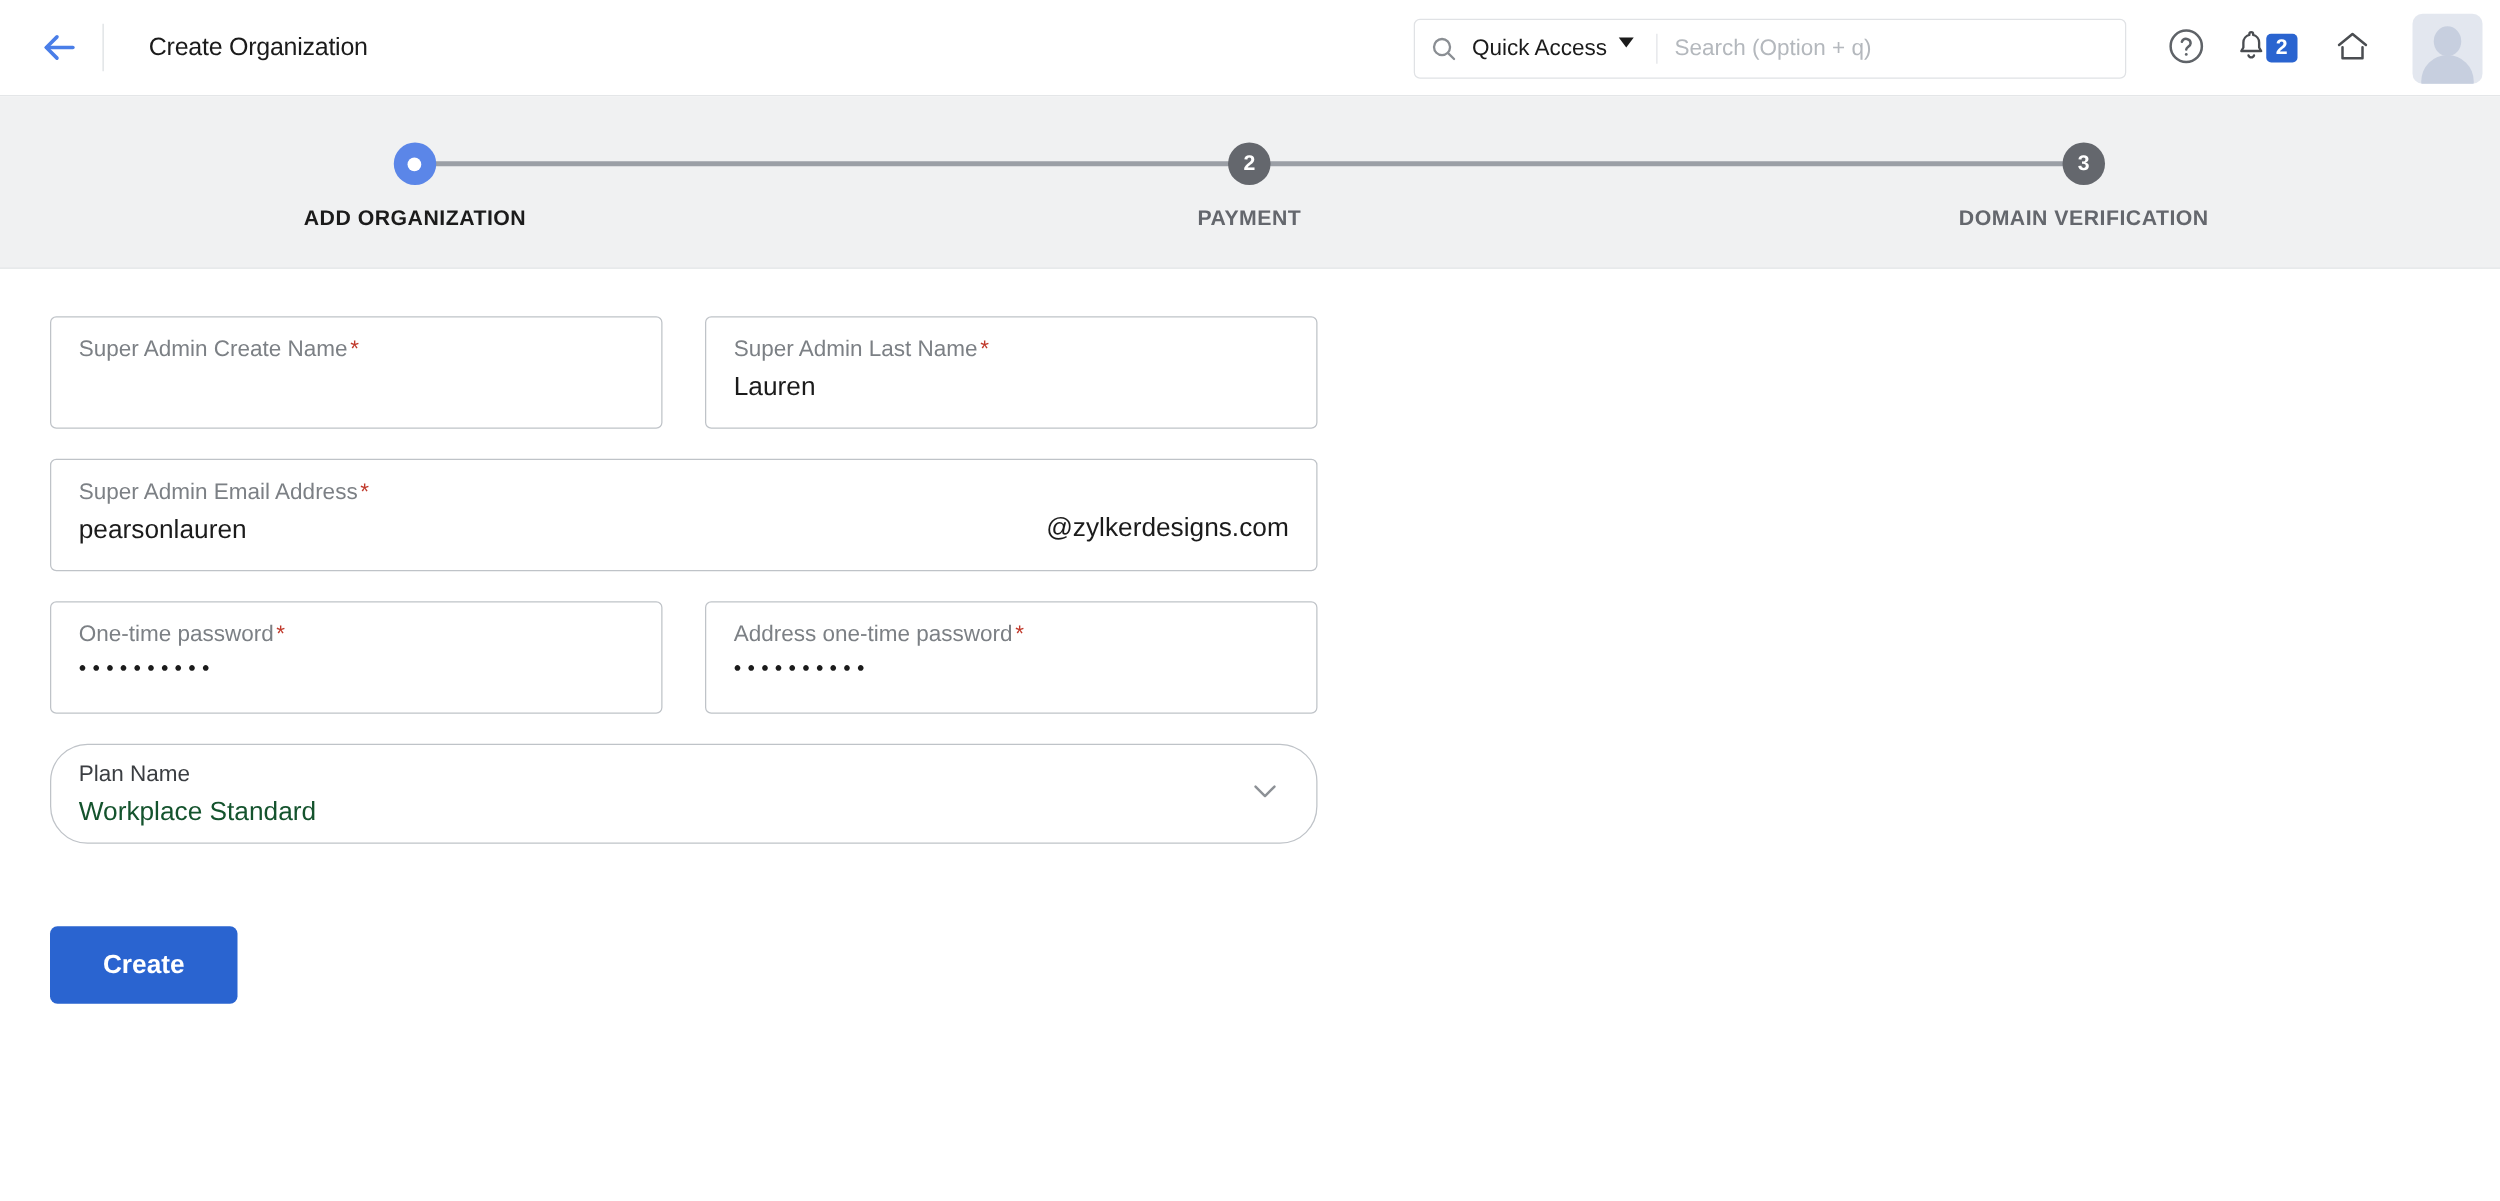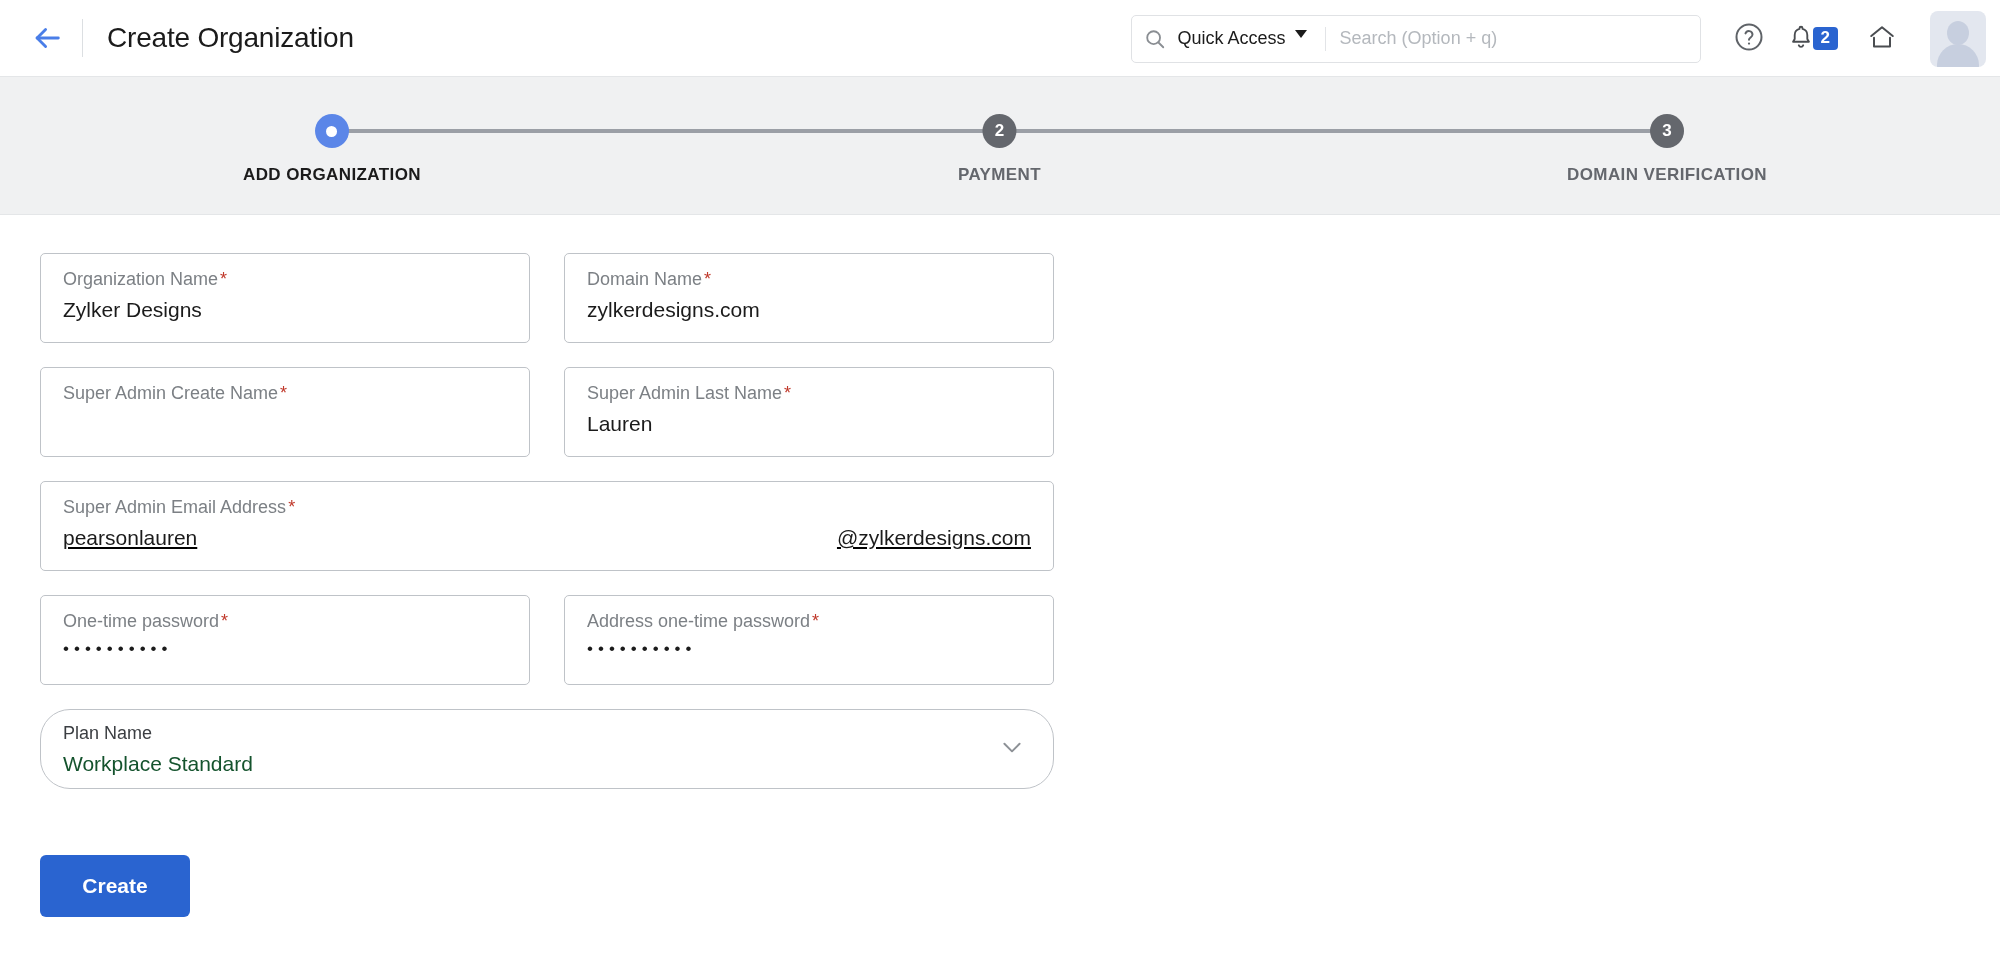--- a/index.html
+++ b/index.html
@@ -36,24 +36,24 @@
   .back-btn svg { display: block; }
 
   .header-divider {
     width: 1px;
     height: 38px;
     background: #dcdfe2;
     margin: 0 4px 0 4px;
   }
 
   .page-title {
-    font-size: 28px;
+    font-size: 20px;
     font-weight: 400;
     color: #1b1b1b;
-    margin-left: 20px;
+    margin-left: 32px;
     letter-spacing: -0.2px;
     white-space: nowrap;
   }
 
   .topbar-right {
     position: absolute;
     right: 0;
     top: 0;
     height: 77px;
     display: flex;
@@ -273,23 +273,22 @@
     line-height: 1.2;
   }
   .field-value.dots {
     font-size: 17px;
     letter-spacing: 5px;
     color: #1b1b1b;
   }
 
   .email-row {
     display: flex;
-    align-items: flex-end;
+    align-items: center;
     justify-content: space-between;
-    text-decoration: underline;
   }
   .email-suffix {
     font-size: 21px;
     color: #1b1b1b;
     white-space: nowrap;
     padding-right: 2px;
   }
 
   .field.select-field {
     height: 80px;
@@ -416,31 +415,20 @@
 
     <div class="step" style="left:100%;">
       <div class="step-circle pending">3</div>
       <div class="step-label pending">DOMAIN VERIFICATION</div>
     </div>
   </div>
 </div>
 
 <div class="form-area">
 
-  <div class="field-row">
-    <div class="field half">
-      <label class="field-label"><span>Organization Name</span><span class="req">*</span></label>
-      <input class="field-value" type="text" value="Zylker Designs" style="">
-    </div>
-
-    <div class="field half">
-      <label class="field-label"><span>Domain Name</span><span class="req">*</span></label>
-      <input class="field-value" type="text" value="zylkerdesigns.com" style="">
-    </div>
-  </div>
 
   <div class="field-row">
     <div class="field half">
       <label class="field-label"><span>Super Admin Create Name</span><span class="req">*</span></label>
     </div>
 
     <div class="field half">
       <label class="field-label"><span>Super Admin Last Name</span><span class="req">*</span></label>
       <input class="field-value" type="text" value="Lauren" style="">
     </div>

